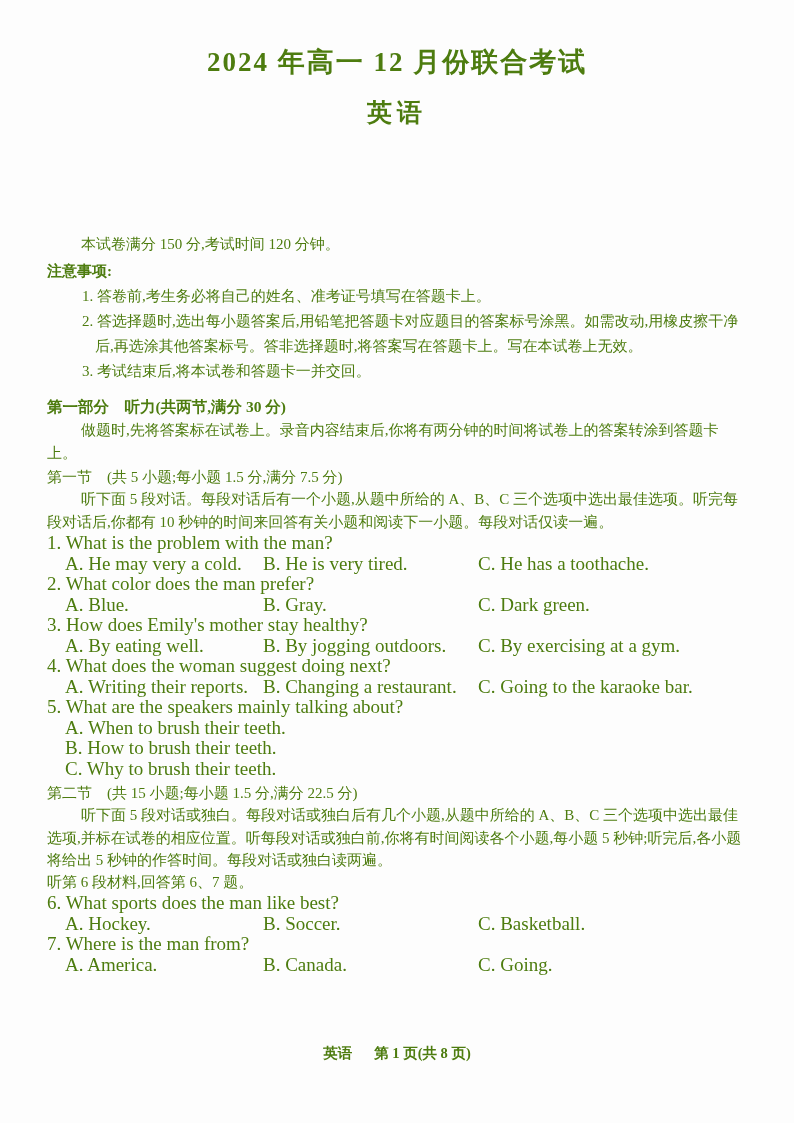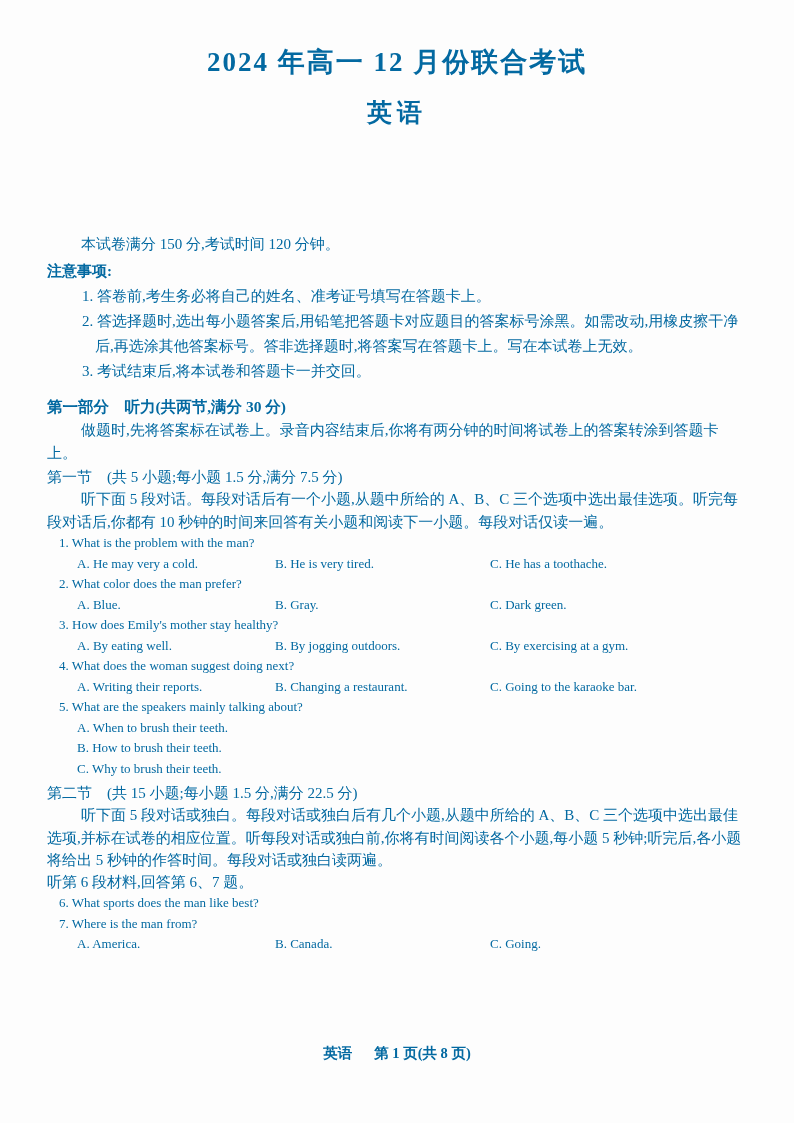--- a/index.html
+++ b/index.html
@@ -1,40 +1,40 @@
 <!DOCTYPE html>
 <html><head>
 <meta charset="utf-8">
 <style>
   html, body { margin: 0; padding: 0; background: #ffffff; }
   .page {
     position: relative;
     width: 794px;
     height: 1123px;
     background: #fdfdfd;
-    color: #0369a1;
+    color: #4d7c0f;
     font-family: "Liberation Serif", "DejaVu Serif", serif;
     overflow: hidden;
     box-sizing: border-box;
   }
   .titles { text-align: center; padding-top: 44px; }
   .title-main { font-size: 27px; font-weight: bold; letter-spacing: 2px; line-height: 36px; }
   .title-sub  { font-size: 25px; font-weight: bold; letter-spacing: 5px; margin-top: 16px; line-height: 33px; }
 
   .content { margin: 104px 47px 0 47px; font-size: 15px; line-height: 21.5px; }
 
   .exam-info { text-indent: 34px; line-height: 23px; }
   .notice-heading { font-weight: bold; line-height: 25px; margin-top: 3px; }
   .notice-item { padding-left: 48px; text-indent: -13px; line-height: 25px; }
 
   .part-heading { font-weight: bold; font-size: 15.5px; line-height: 24px; margin-top: 11px; }
   .para-indent { text-indent: 34px; line-height: 22.5px; }
   .section-heading { line-height: 22px; margin-top: 2px; }
 
-  .question { font-size: 13px; line-height: 20.5px; margin-left: 12px; }
+  .question { font-size: 19px; line-height: 20.5px; }
   .opts-row { display: grid; grid-template-columns: 198px 215px 1fr; padding-left: 18px; }
   .opts-stack .opt { padding-left: 18px; }
   .material-note { line-height: 21.5px; }
 
   .footer {
     position: absolute;
     left: 0; right: 0;
     top: 997px;
     text-align: center;
     font-size: 14.5px;
@@ -113,20 +113,25 @@
       </div>
     </div>
 
     <div class="section-heading" style="margin-top:3px;">第二节　(共 15 小题;每小题 1.5 分,满分 22.5 分)</div>
     <div class="para-indent">听下面 5 段对话或独白。每段对话或独白后有几个小题,从题中所给的 A、B、C 三个选项中选出最佳选项,并标在试卷的相应位置。听每段对话或独白前,你将有时间阅读各个小题,每小题 5 秒钟;听完后,各小题将给出 5 秒钟的作答时间。每段对话或独白读两遍。</div>
 
     <div class="material-note">听第 6 段材料,回答第 6、7 题。</div>
 
     <div class="question">
       <div class="q-text">6. What sports does the man like best?</div>
+      <div class="opts-row">
+        <span class="opt">A. Hockey.</span>
+        <span class="opt">B. Soccer.</span>
+        <span class="opt">C. Basketball.</span>
+      </div>
     </div>
 
     <div class="question">
       <div class="q-text">7. Where is the man from?</div>
       <div class="opts-row">
         <span class="opt">A. America.</span>
         <span class="opt">B. Canada.</span>
         <span class="opt">C. Going.</span>
       </div>
     </div>

